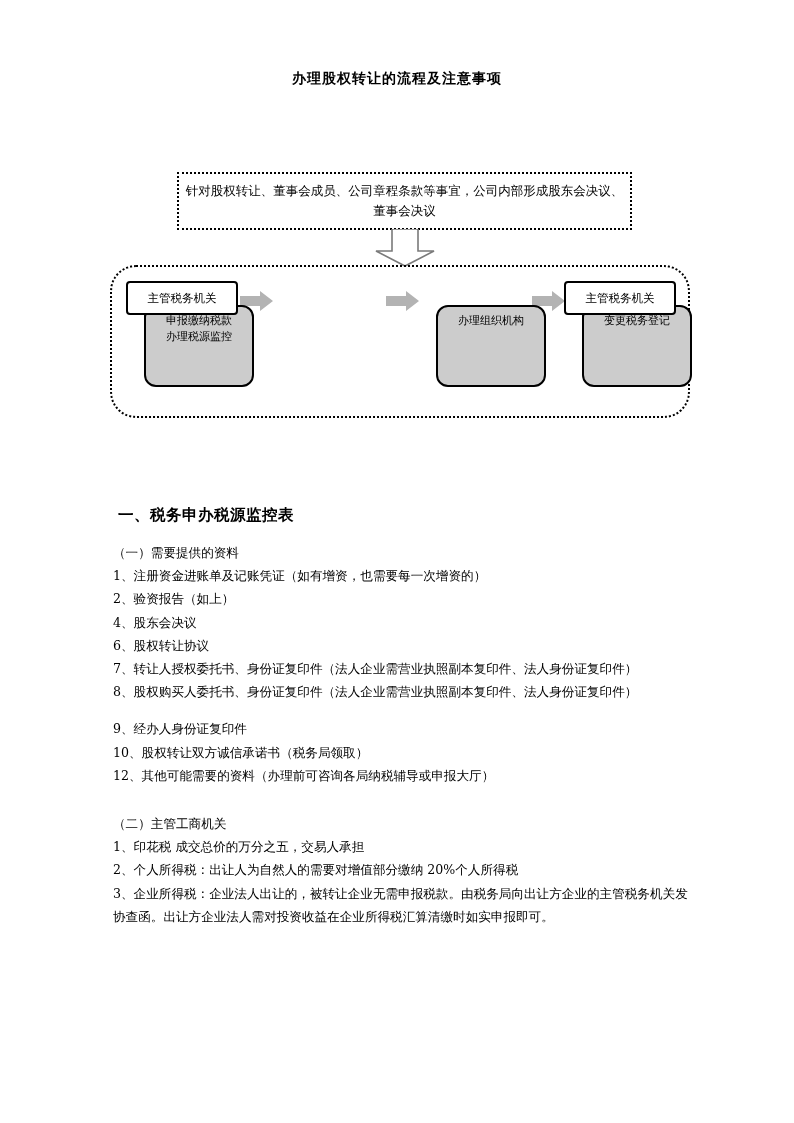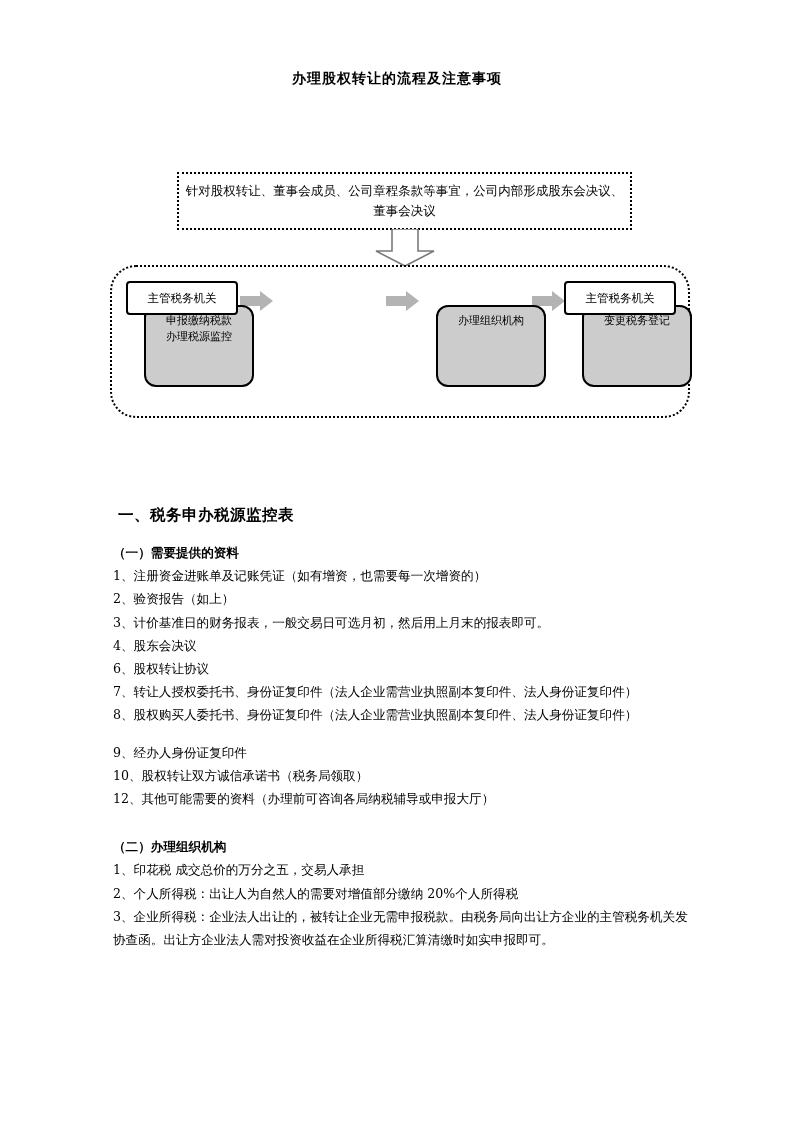--- a/index.html
+++ b/index.html
@@ -82,21 +82,21 @@
     letter-spacing:0.5px;
   }
 
   
   .body-text{
     position:absolute;left:113px;top:541px;width:585px;
     font-size:12.6px;
     line-height:23.2px;
   }
   .body-text p{margin:0;padding:0;}
-  .indent{padding-left:9px;font-weight:bold;}
+  .indent{padding-left:9px;}
   .gap{height:14px;}
   .gap-sm{height:11px;}
 </style>
 </head>
 <body>
 
 <div class="page">
 
   <div class="doc-title">办理股权转让的流程及注意事项</div>
 
@@ -159,30 +159,29 @@
     </div>
 
   </div>
 
   <div class="sec-head">一、税务申办税源监控表</div>
 
   <div class="body-text">
     <p class="indent">（一）需要提供的资料</p>
     <p>1、注册资金进账单及记账凭证（如有增资，也需要每一次增资的）</p>
     <p>2、验资报告（如上）</p>
-    <p>3、计价基准日的财务报表，一般交易日可选月初，然后用上月末的报表即可。</p>
     <p>4、股东会决议</p>
     <p>6、股权转让协议</p>
     <p>7、转让人授权委托书、身份证复印件（法人企业需营业执照副本复印件、法人身份证复印件）</p>
     <p>8、股权购买人委托书、身份证复印件（法人企业需营业执照副本复印件、法人身份证复印件）</p>
     <div class="gap"></div>
     <p>9、经办人身份证复印件</p>
     <p>10、股权转让双方诚信承诺书（税务局领取）</p>
     <p>12、其他可能需要的资料（办理前可咨询各局纳税辅导或申报大厅）</p>
     <div class="gap"></div>
     <div class="gap-sm"></div>
-    <p class="indent">（二）办理组织机构</p>
+    <p class="indent">（二）主管工商机关</p>
     <p>1、印花税  成交总价的万分之五，交易人承担</p>
     <p>2、个人所得税：出让人为自然人的需要对增值部分缴纳 20%个人所得税</p>
     <p>3、企业所得税：企业法人出让的，被转让企业无需申报税款。由税务局向出让方企业的主管税务机关发协查函。出让方企业法人需对投资收益在企业所得税汇算清缴时如实申报即可。</p>
   </div>
 
 </div>
 
 </body></html>

